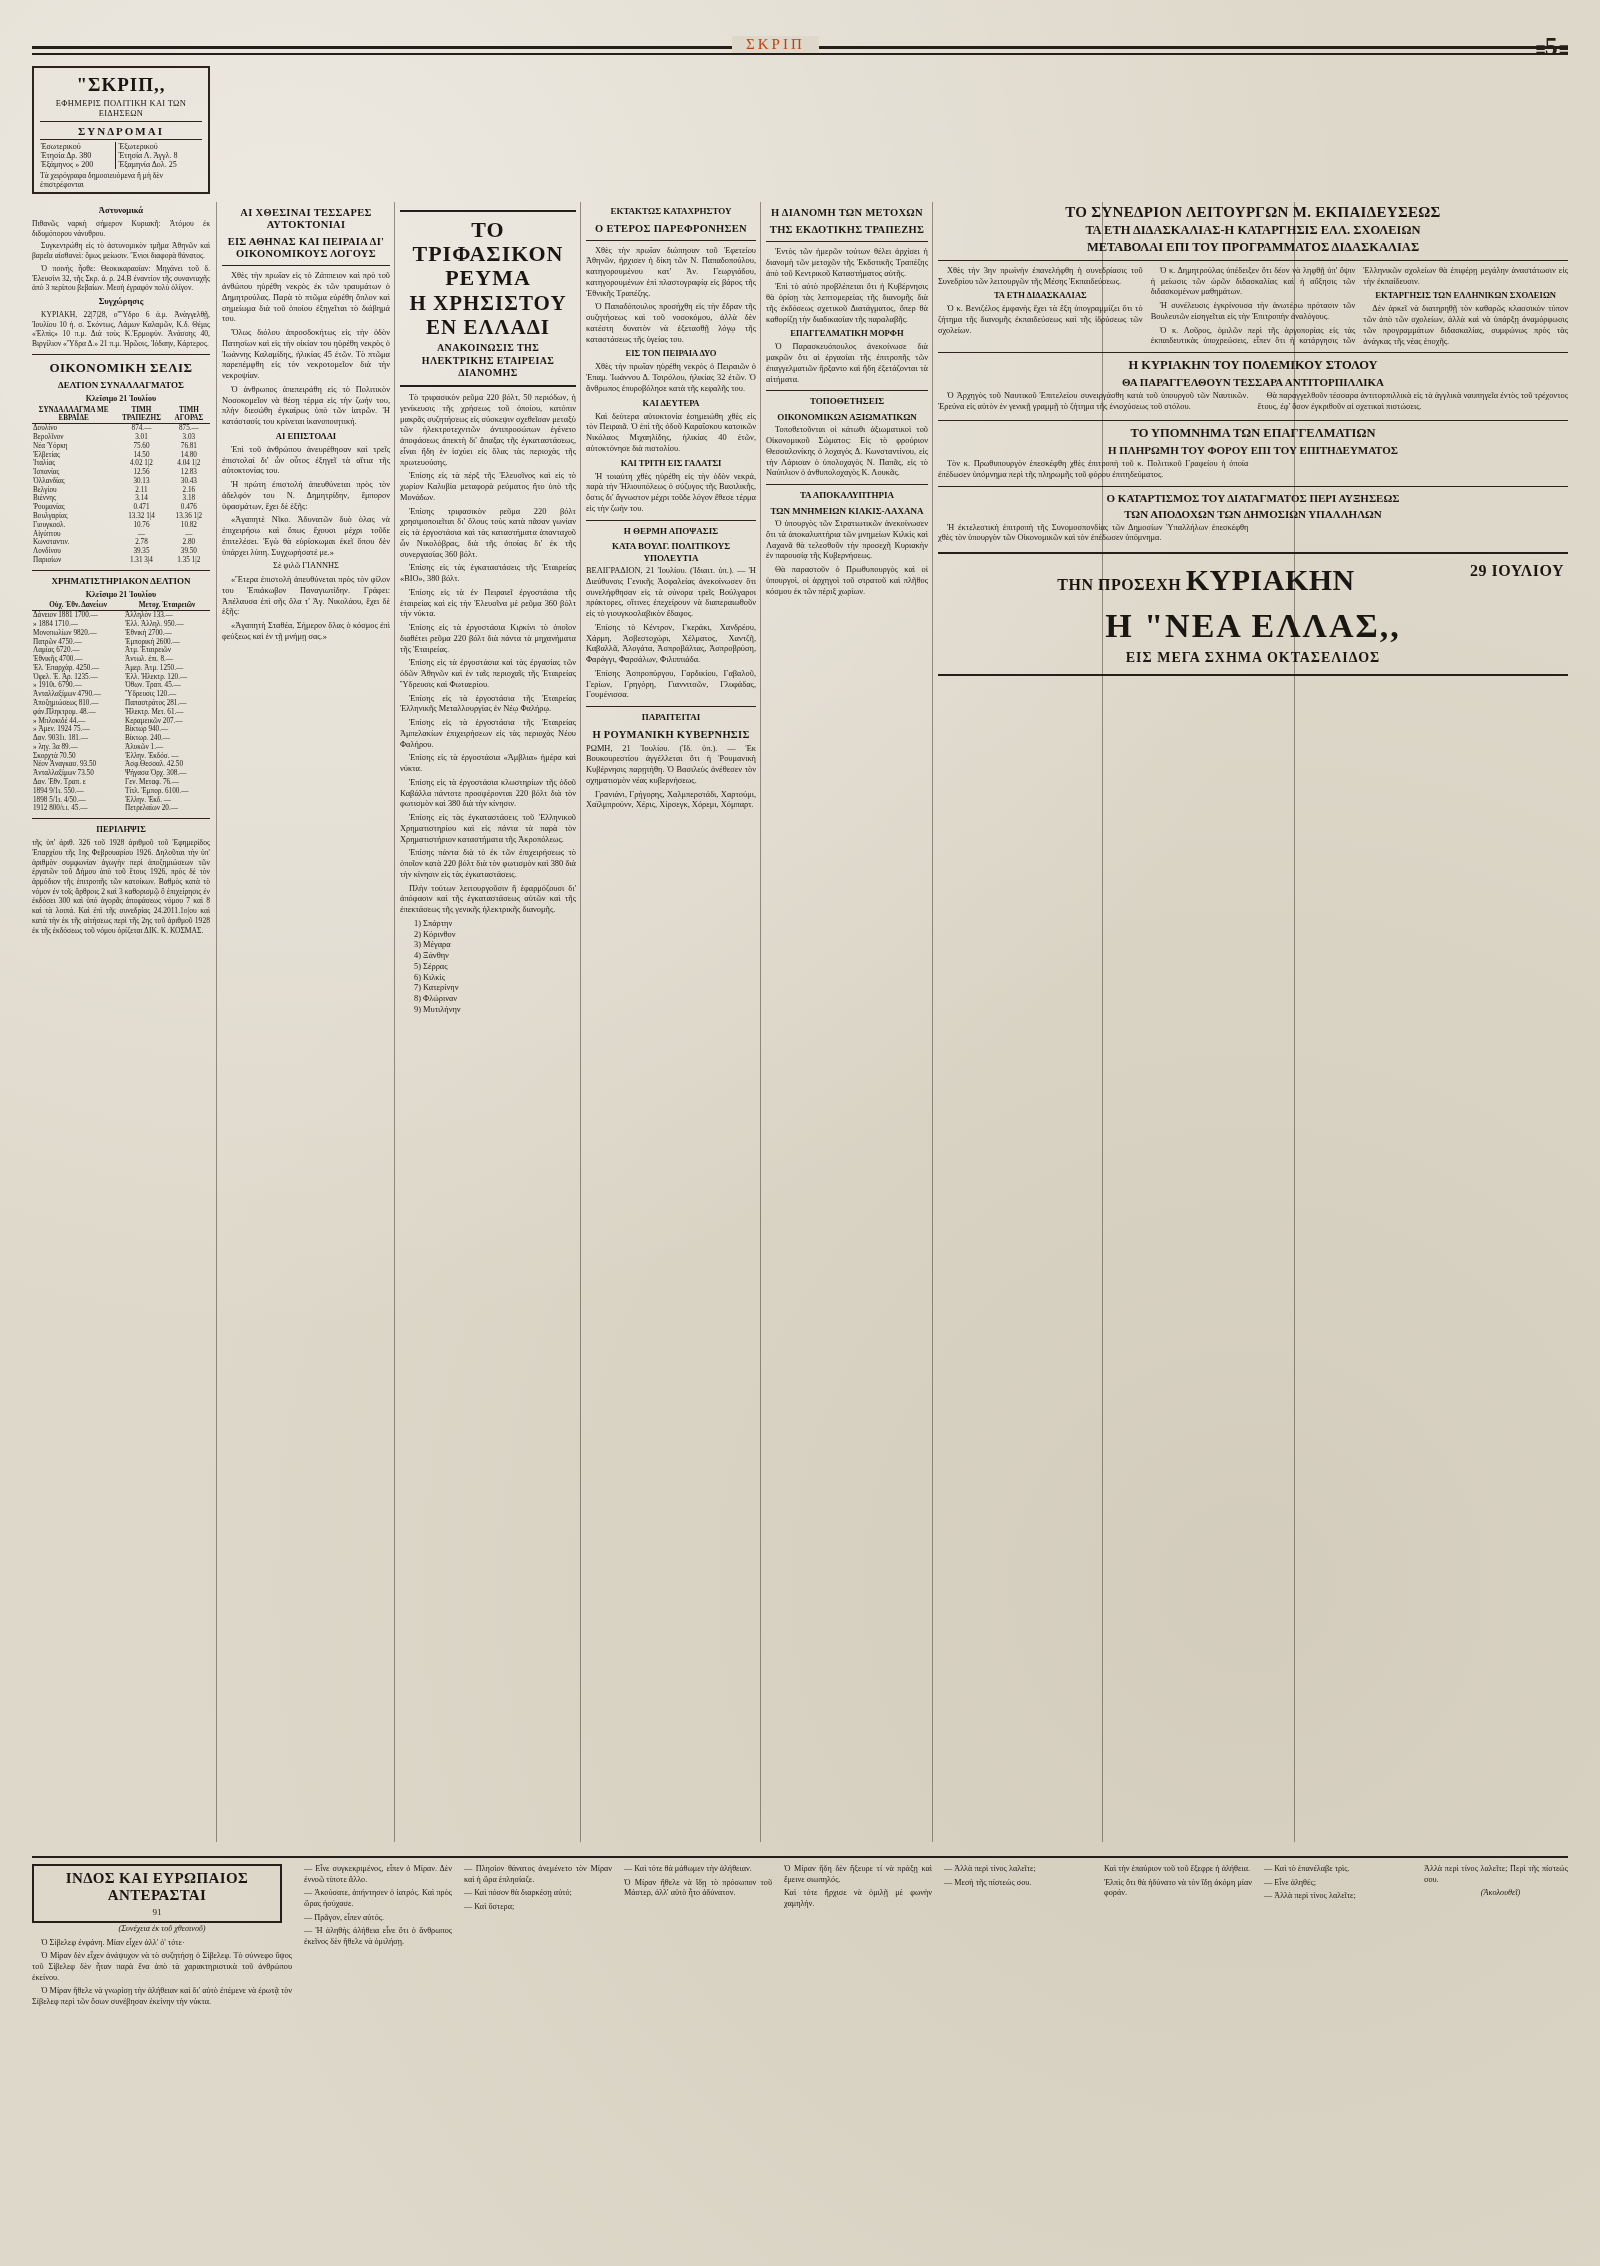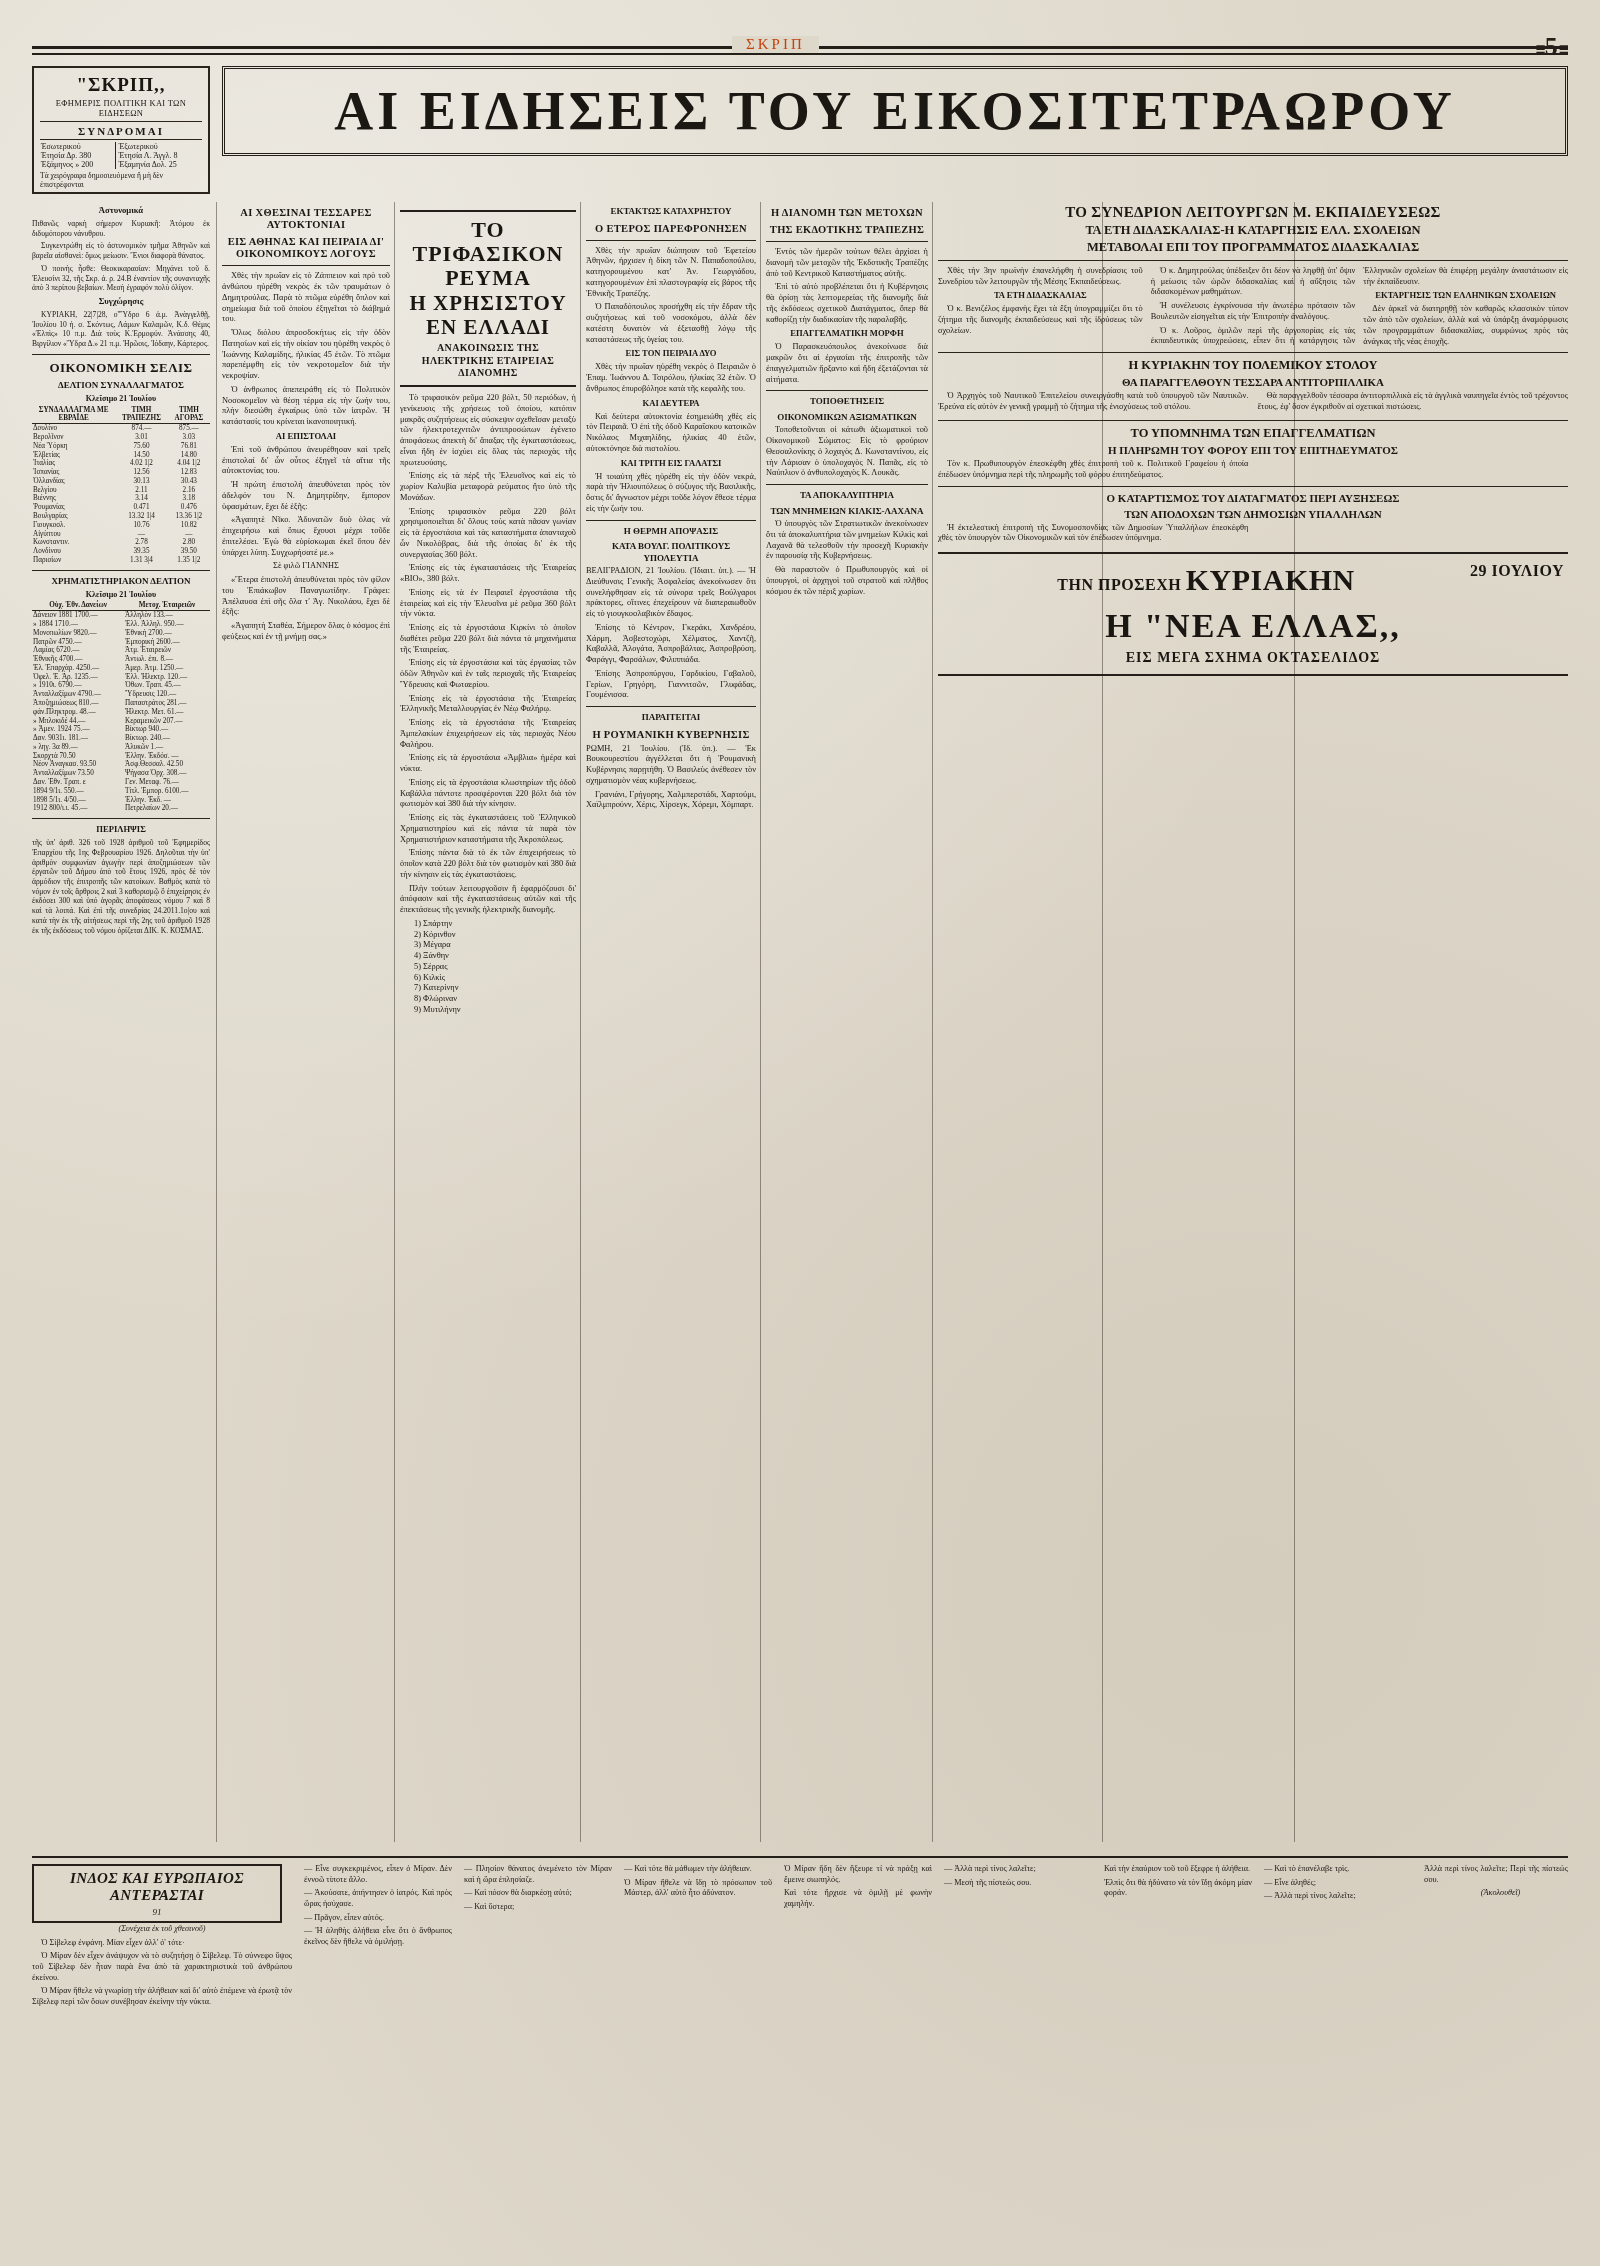--- a/index.html
+++ b/index.html
@@ -135,23 +135,20 @@
               </tr>
         <tr>
                 <td>Έξάμηνος »  200</td>
                 <td class="cell-r">Έξαμηνία Δολ. 25</td>
               </tr>
       </tbody>
           </table>
       <div class="note">Τὰ χειρόγραφα δημοσιευόμενα ἤ μὴ δὲν ἐπιστρέφονται</div>
     </div>
 
-    <div class="banner">
-      <h1>ΑΙ ΕΙΔΗΣΕΙΣ ΤΟΥ ΕΙΚΟΣΙΤΕΤΡΑΩΡΟΥ</h1>
-    </div>
   </div>
 
   <div class="cols">
     <div class="vline" style="left:184px;height:1640px;"></div>
     <div class="vline" style="left:362px;height:1640px;"></div>
     <div class="vline" style="left:548px;height:1640px;"></div>
     <div class="vline" style="left:728px;height:1640px;"></div>
     <div class="vline" style="left:900px;height:1640px;"></div>
     <div class="vline" style="left:1070px;height:1640px;"></div>
     <div class="vline" style="left:1262px;height:1640px;"></div>
@@ -504,21 +501,21 @@
         </div>
         <div class="row2">Η "ΝΕΑ ΕΛΛΑΣ,,</div>
         <div class="row3">ΕΙΣ ΜΕΓΑ ΣΧΗΜΑ ΟΚΤΑΣΕΛΙΔΟΣ</div>
       </div>
     </div>
 
   </div>
 
   <div class="feuilleton">
     <div class="fcols">
-      <div style="position:absolute;left:0;top:0;font-style:italic;">
+      <div style="position:absolute;left:0;top:0;">
         <div class="fbanner">
           <div class="t">ΙΝΔΟΣ ΚΑΙ ΕΥΡΩΠΑΙΟΣ ΑΝΤΕΡΑΣΤΑΙ</div>
           <div class="n">91</div>
         </div>
       </div>
       <div class="fcol f1">
         <p class="center it nofirst">(Συνέχεια ἐκ τοῦ χθεσινοῦ)</p>
         <p>Ὁ Σίβελεφ ἐνφάνη. Μίαν εἶχεν ἀλλ' ὁ' τότε·</p>
         <p>Ὁ Μίραν δὲν εἶχεν ἀνάψυχον νὰ τὸ συζητήσῃ ὁ Σίβελεφ. Τὸ σύννεφο ὕψος τοῦ Σίβελεφ δὲν ἦταν παρὰ ἕνα ἀπὸ τὰ χαρακτηριστικὰ τοῦ ἀνθρώπου ἐκείνου.</p>
         <p>Ὁ Μίραν ἤθελε νὰ γνωρίσῃ τὴν ἀλήθειαν καὶ δι' αὐτὸ ἐπέμενε νὰ ἐρωτᾷ τὸν Σίβελεφ περὶ τῶν ὅσων συνέβησαν ἐκείνην τὴν νύκτα.</p>

